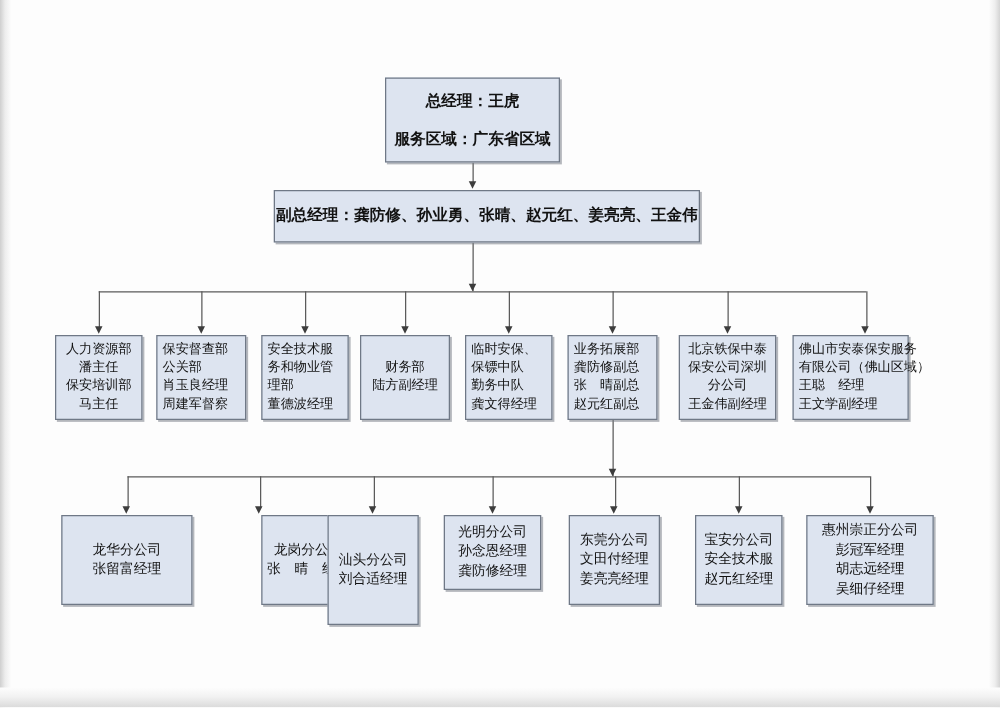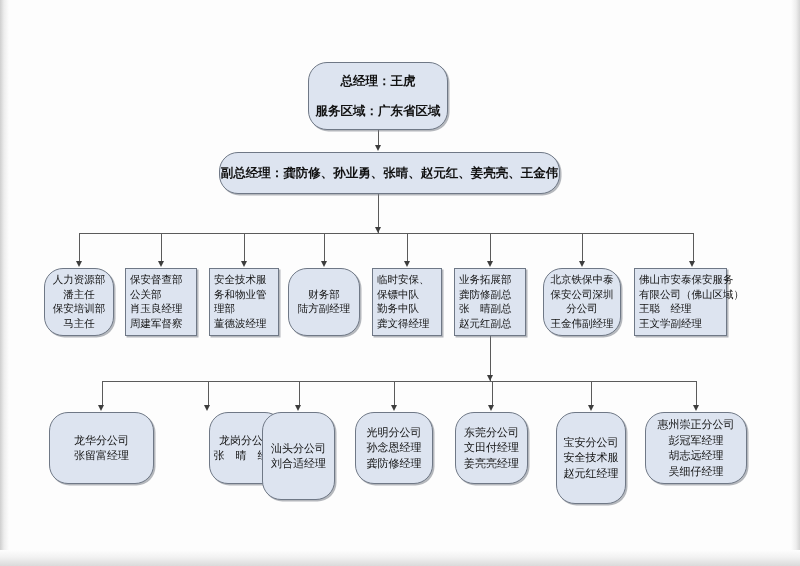--- a/index.html
+++ b/index.html
@@ -57,32 +57,32 @@
     box-shadow: 1.5px 1.5px 0 0 rgba(120,125,135,0.55);
     display: flex;
     flex-direction: column;
     justify-content: center;
     color: #121212;
     font-size: 10.5px;
     line-height: 14.5px;
     padding: 2px 4px;
   }
   .node .ln { white-space: pre; }
-  .node.center { text-align: center; align-items: center; border-radius: 19px; }
+  .node.center { text-align: center; align-items: center; }
   .node.left   { text-align: left;  align-items: flex-start; }
 
   .node.top-exec {
     font-size: 12.5px;
     line-height: 30px;
     font-family: "DejaVu Sans", "Liberation Sans", sans-serif;
     font-weight: bold;
   }
   .node.deputy {
     font-size: 12.5px;
-    font-family: Liberation Sans, sans-serif;
+    font-family: Liberation Mono, monospace;
     font-weight: bold;
     line-height: 18px;
   }
   .node.unit { font-size: 10.5px; }
   .node.branch { font-size: 11px; line-height: 15.5px; }
 
   
   .vline {
     position: absolute;
     width: 1px;
@@ -211,31 +211,31 @@
         <div class="ln">张留富经理</div>
       </div>
       <div class="node center branch" style="left: 170px; top: 412px; width: 75px; height: 72px; margin-left: 39px;">
         <div class="ln">龙岗分公司</div>
         <div class="ln">张　晴　经理</div>
       </div>
       <div class="node center branch" style="left: 262px; top: 412px; width: 73px; height: 88px;">
         <div class="ln">汕头分公司</div>
         <div class="ln">刘合适经理</div>
       </div>
-      <div class="node center branch" style="left: 355px; top: 412px; width: 78px; height: 72px;">
+      <div class="node center branch" style="left: 355px; top: 412px; width: 78px; height: 60px;">
         <div class="ln">光明分公司</div>
         <div class="ln">孙念恩经理</div>
         <div class="ln">龚防修经理</div>
       </div>
       <div class="node center branch" style="left: 455px; top: 412px; width: 73px; height: 72px;">
         <div class="ln">东莞分公司</div>
         <div class="ln">文田付经理</div>
         <div class="ln">姜亮亮经理</div>
       </div>
-      <div class="node center branch" style="left: 556px; top: 412px; width: 70px; height: 92px;">
+      <div class="node center branch" style="left: 556px; top: 412px; width: 70px; height: 72px;">
         <div class="ln">宝安分公司</div>
         <div class="ln">安全技术服</div>
         <div class="ln">赵元红经理</div>
       </div>
       <div class="node center branch" style="left: 645px; top: 412px; width: 102px; height: 72px;">
         <div class="ln">惠州崇正分公司</div>
         <div class="ln">彭冠军经理</div>
         <div class="ln">胡志远经理</div>
         <div class="ln">吴细仔经理</div>
       </div>

